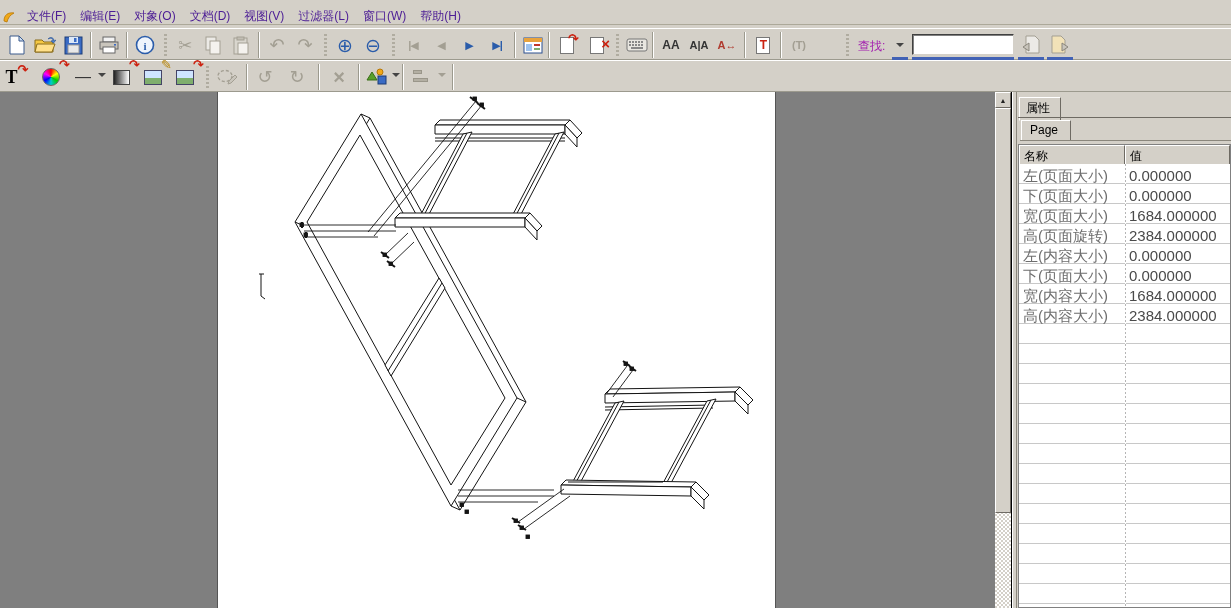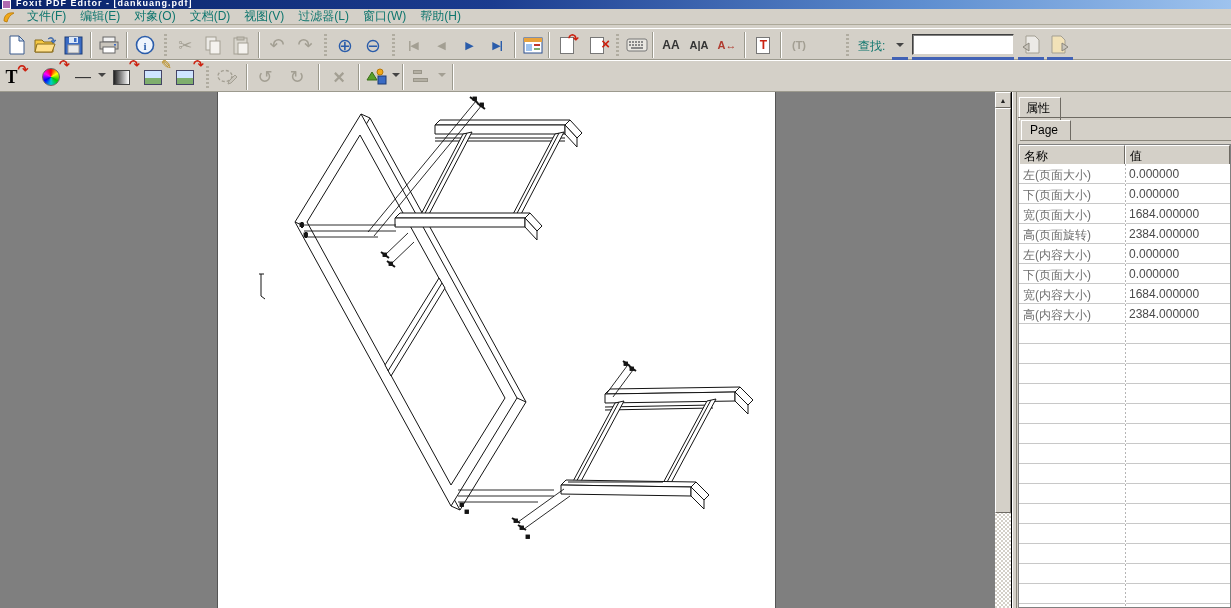--- a/index.html
+++ b/index.html
@@ -10,21 +10,21 @@
   
   #titlebar { position:absolute; left:0; top:0; width:1231px; height:9px;
     background:linear-gradient(90deg,#0a246a 0%,#1b3c8f 40%,#5e8ed0 75%,#9ec3ee 100%);
     color:#fff; font-size:9px; font-weight:bold; overflow:hidden; }
   #titlebar .ttext { position:absolute; left:16px; top:-2px; letter-spacing:1px; white-space:nowrap; }
   #titlebar .appico { position:absolute; left:2px; top:0px; width:9px; height:9px;
     background:#b06ab0; border:1px solid #fff; }
 
   
   #menubar { position:absolute; left:0; top:9px; width:1231px; height:16px;
-    background:#d4d0c8; display:flex; align-items:center; font-size:12px; color:#0f766e;
+    background:#d4d0c8; display:flex; align-items:center; font-size:12px; color:#4c1d95;
     border-bottom:1px solid #aca899; }
   #menubar .docico { width:14px; height:14px; margin:0 4px 0 2px; position:relative; }
   #menubar .docico svg { display:block; }
   .menu-item { padding:2px 7px; white-space:nowrap; }
 
   
   .toolbar { position:absolute; left:0; width:1231px; height:32px; background:#d4d0c8;
     border-top:1px solid #fff; border-bottom:1px solid #9c9a8e; }
   #toolbar1 { top:28px; }
   #toolbar2 { top:60px; }
@@ -37,21 +37,21 @@
   .dis { color:#a39f93; }
   .blue { color:#2a5caa; }
   .red { color:#cc2211; }
   .navtxt { font-size:11px; font-weight:bold; letter-spacing:-1px; }
   .ddarrow { position:absolute; top:12px; width:0; height:0;
     border-left:4px solid transparent; border-right:4px solid transparent;
     border-top:4px solid #444; }
   .ddarrow.dis2 { border-top-color:#a39f93; }
   .minipage { width:14px; height:17px; background:#fff; border:1px solid #777; position:relative; }
   .overmark { position:absolute; right:-6px; top:-6px; font-size:13px; font-weight:bold; }
-  .findlabel { position:absolute; top:9px; font-size:12px; color:#0f766e; }
+  .findlabel { position:absolute; top:9px; font-size:12px; color:#a21caf; }
   #find-input { position:absolute; top:5px; width:102px; height:21px; background:#fff;
     border:1px solid #404040; border-right-color:#d4d0c8; border-bottom-color:#d4d0c8;
     box-shadow:inset 1px 1px 0 #808080; font-size:12px; padding:2px 3px; }
   .blueline { position:absolute; height:3px; background:#4262b5; top:28px; }
 
   .wheel { width:18px; height:18px; border-radius:50%;
     background:conic-gradient(#f00,#ff0,#0c0,#0cc,#00f,#f0f,#f00); border:1px solid #666; }
   .gradbox { width:17px; height:15px; border:1px solid #444;
     background:linear-gradient(90deg,#222,#fff); }
   .landsc { width:18px; height:15px; border:1px solid #446; position:relative;
@@ -93,40 +93,36 @@
   #grid { position:absolute; left:6px; top:52px; width:213px; height:464px; background:#fff;
     border:1px solid #808080; overflow:hidden; }
   .ghead { position:absolute; top:0; height:22px; background:#d4d0c8; font-size:12px;
     border:1px solid; border-color:#fff #6e6a63 #6e6a63 #fff; padding:2px 4px; }
   .gh-name { left:0; width:106px; }
   .gh-val { left:106px; width:105px; }
   .grows { position:absolute; left:0; top:19px; width:211px; height:443px;
     background-image:repeating-linear-gradient(#fff 0 19px,#c8c8c8 19px 20px); }
   .gcol { position:absolute; left:106px; top:19px; width:1px; height:443px;
     background:repeating-linear-gradient(#b5b5b5 0 2px,#fff 2px 4px); }
-  .prow { position:absolute; left:0; width:211px; height:20px; font-size:12px; }
+  .prow { position:absolute; left:0; width:211px; height:20px; font-size:15px; }
   .pname { position:absolute; left:4px; top:3px; color:#6e6e6e; }
   .pval { position:absolute; left:110px; top:3px; color:#4a4a4a; }
 
   
   #watermark { position:absolute; left:912px; top:526px; width:200px; height:80px; z-index:50;
     pointer-events:none; }
   #wm-text { position:absolute; left:78px; top:8px; font-size:54px; font-weight:bold;
     letter-spacing:6px; color:rgba(255,255,255,0.55);
     -webkit-text-stroke:1.5px rgba(160,160,160,0.65); white-space:nowrap; }
 </style>
 </head>
 <body>
 
 <div id="app">
 
-  <div id="titlebar">
-    <span class="appico"></span>
-    <span class="ttext">Foxit PDF Editor - [dankuang.pdf]</span>
-  </div>
 
   <div id="menubar">
     <span class="docico">
       <svg width="14" height="14" viewBox="0 0 14 14">
         <path d="M2 11 C2 5 6 2 12 3 C8 5 6 8 5 12 Z" fill="#f0a818" stroke="#b87708" stroke-width="0.8"></path>
       </svg>
     </span>
     <span class="menu-item">文件(F)</span>
     <span class="menu-item">编辑(E)</span>
     <span class="menu-item">对象(O)</span>

